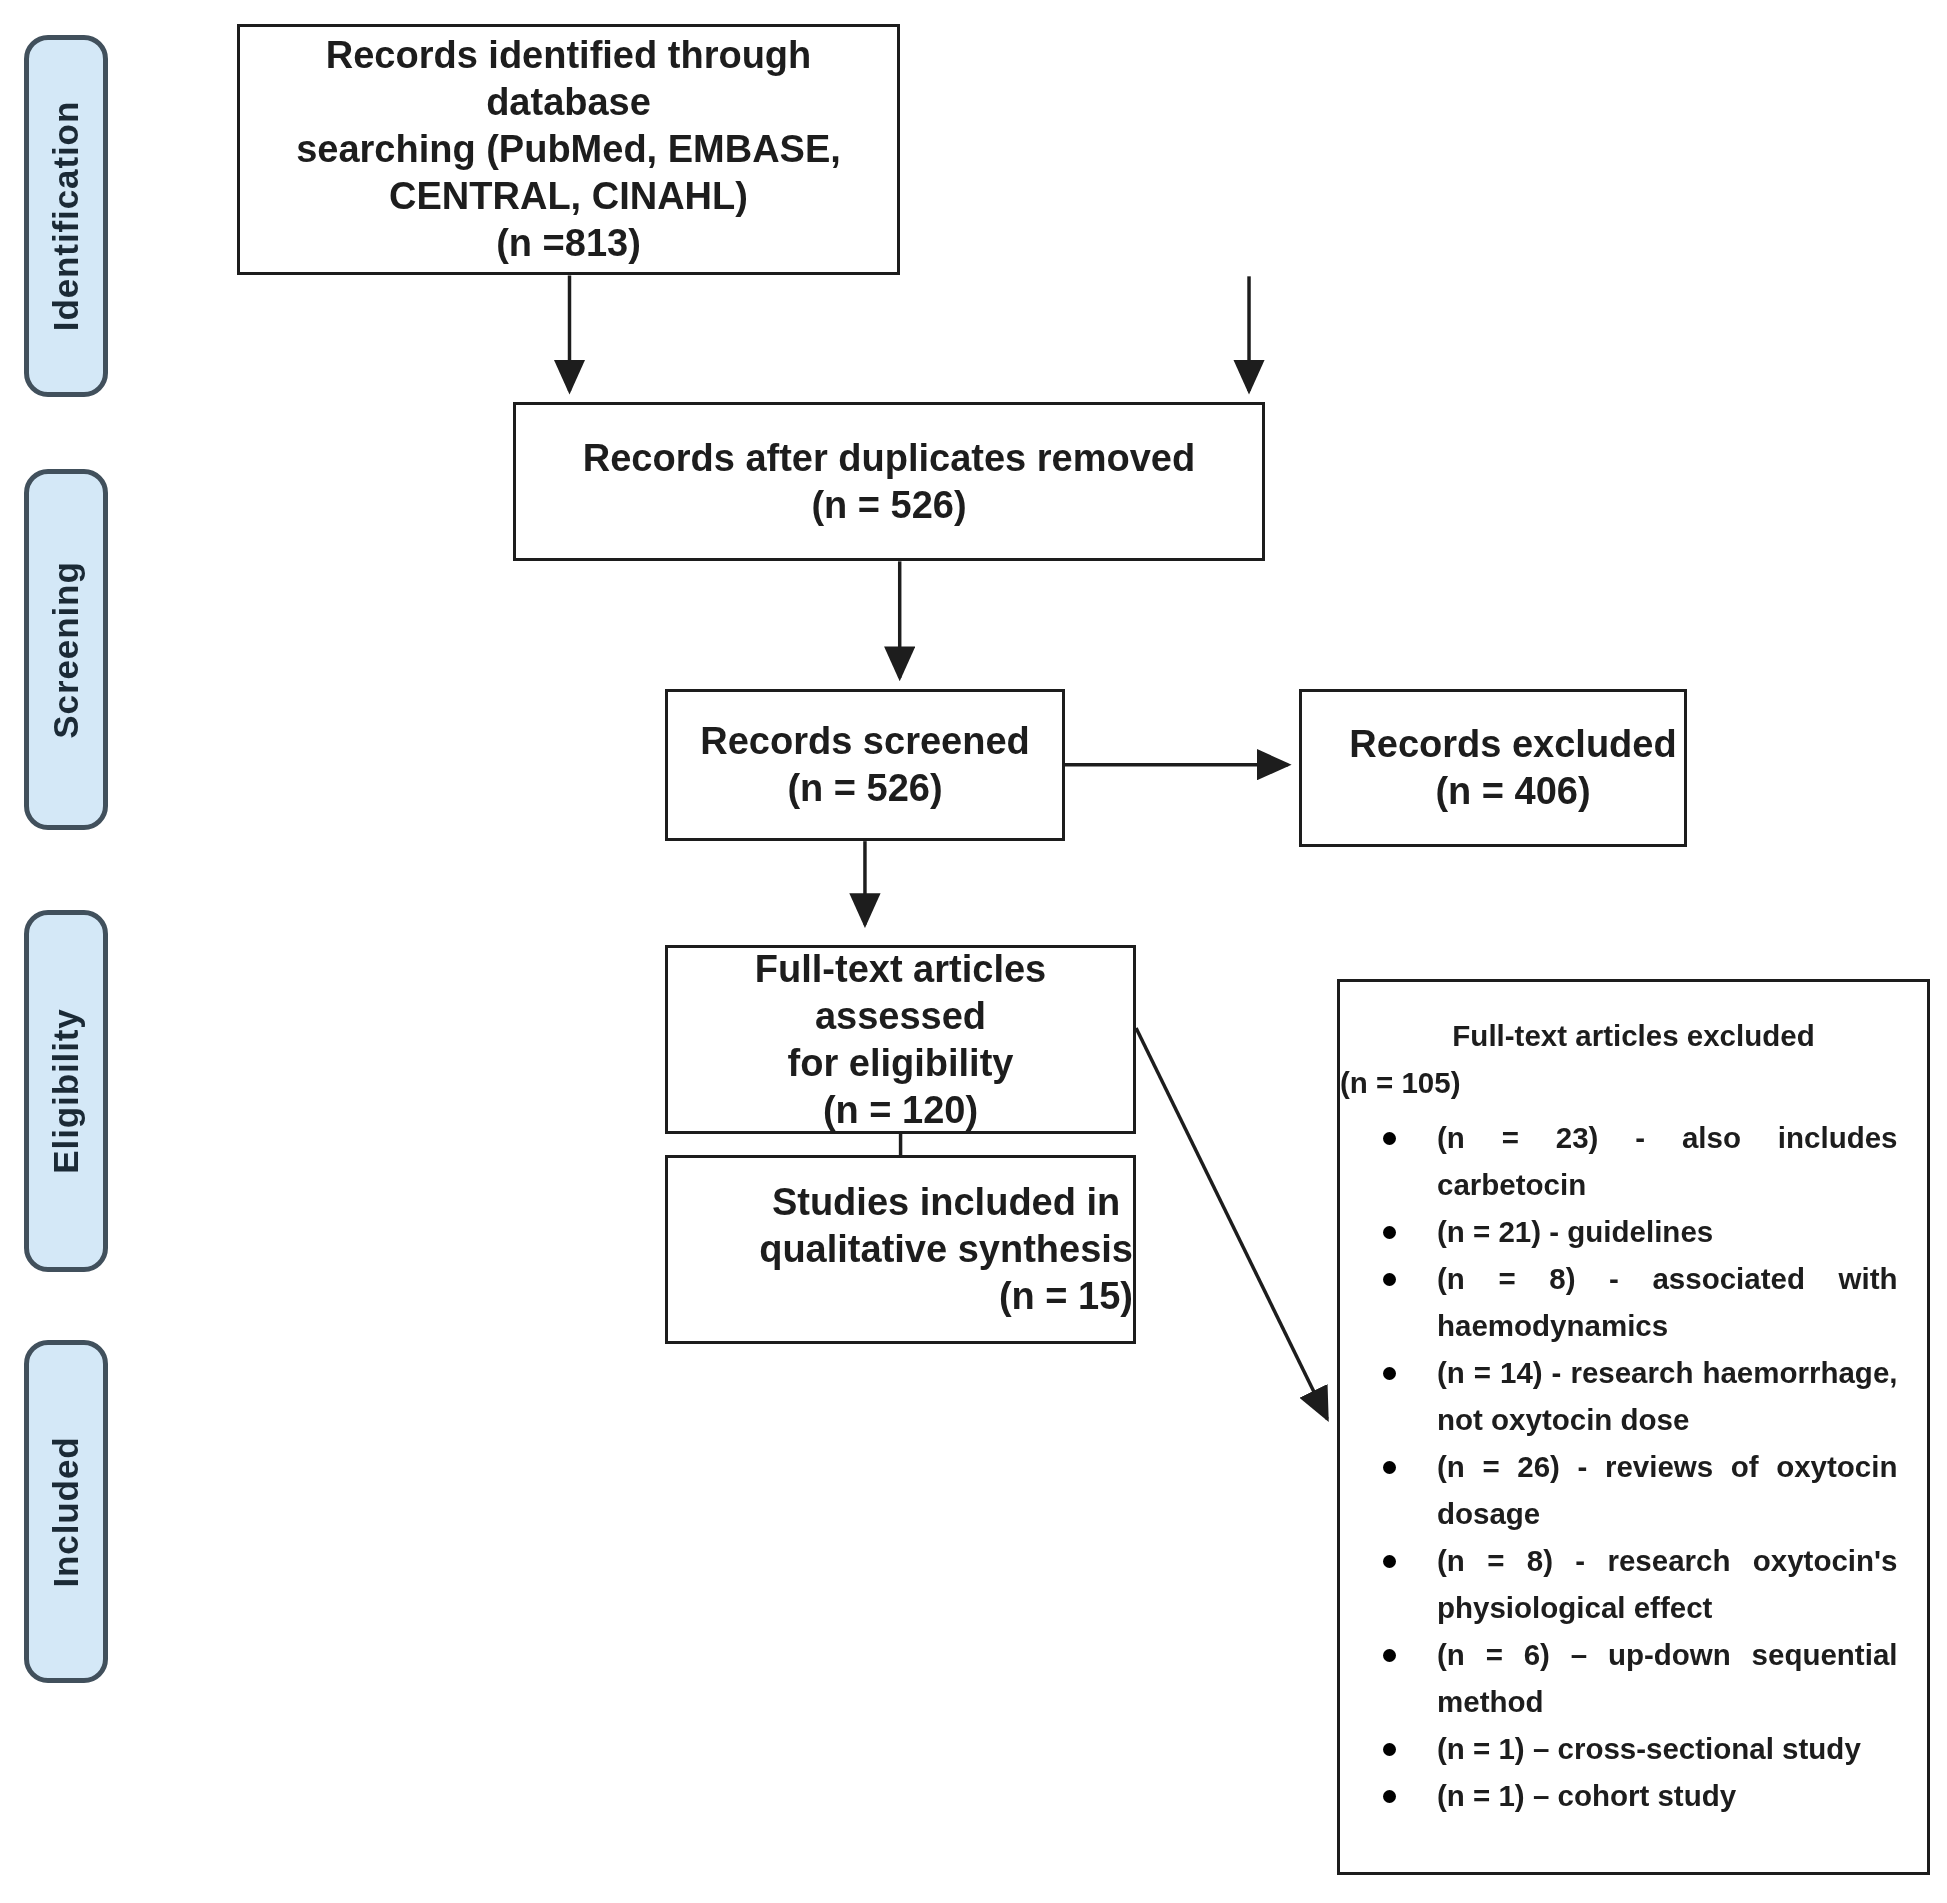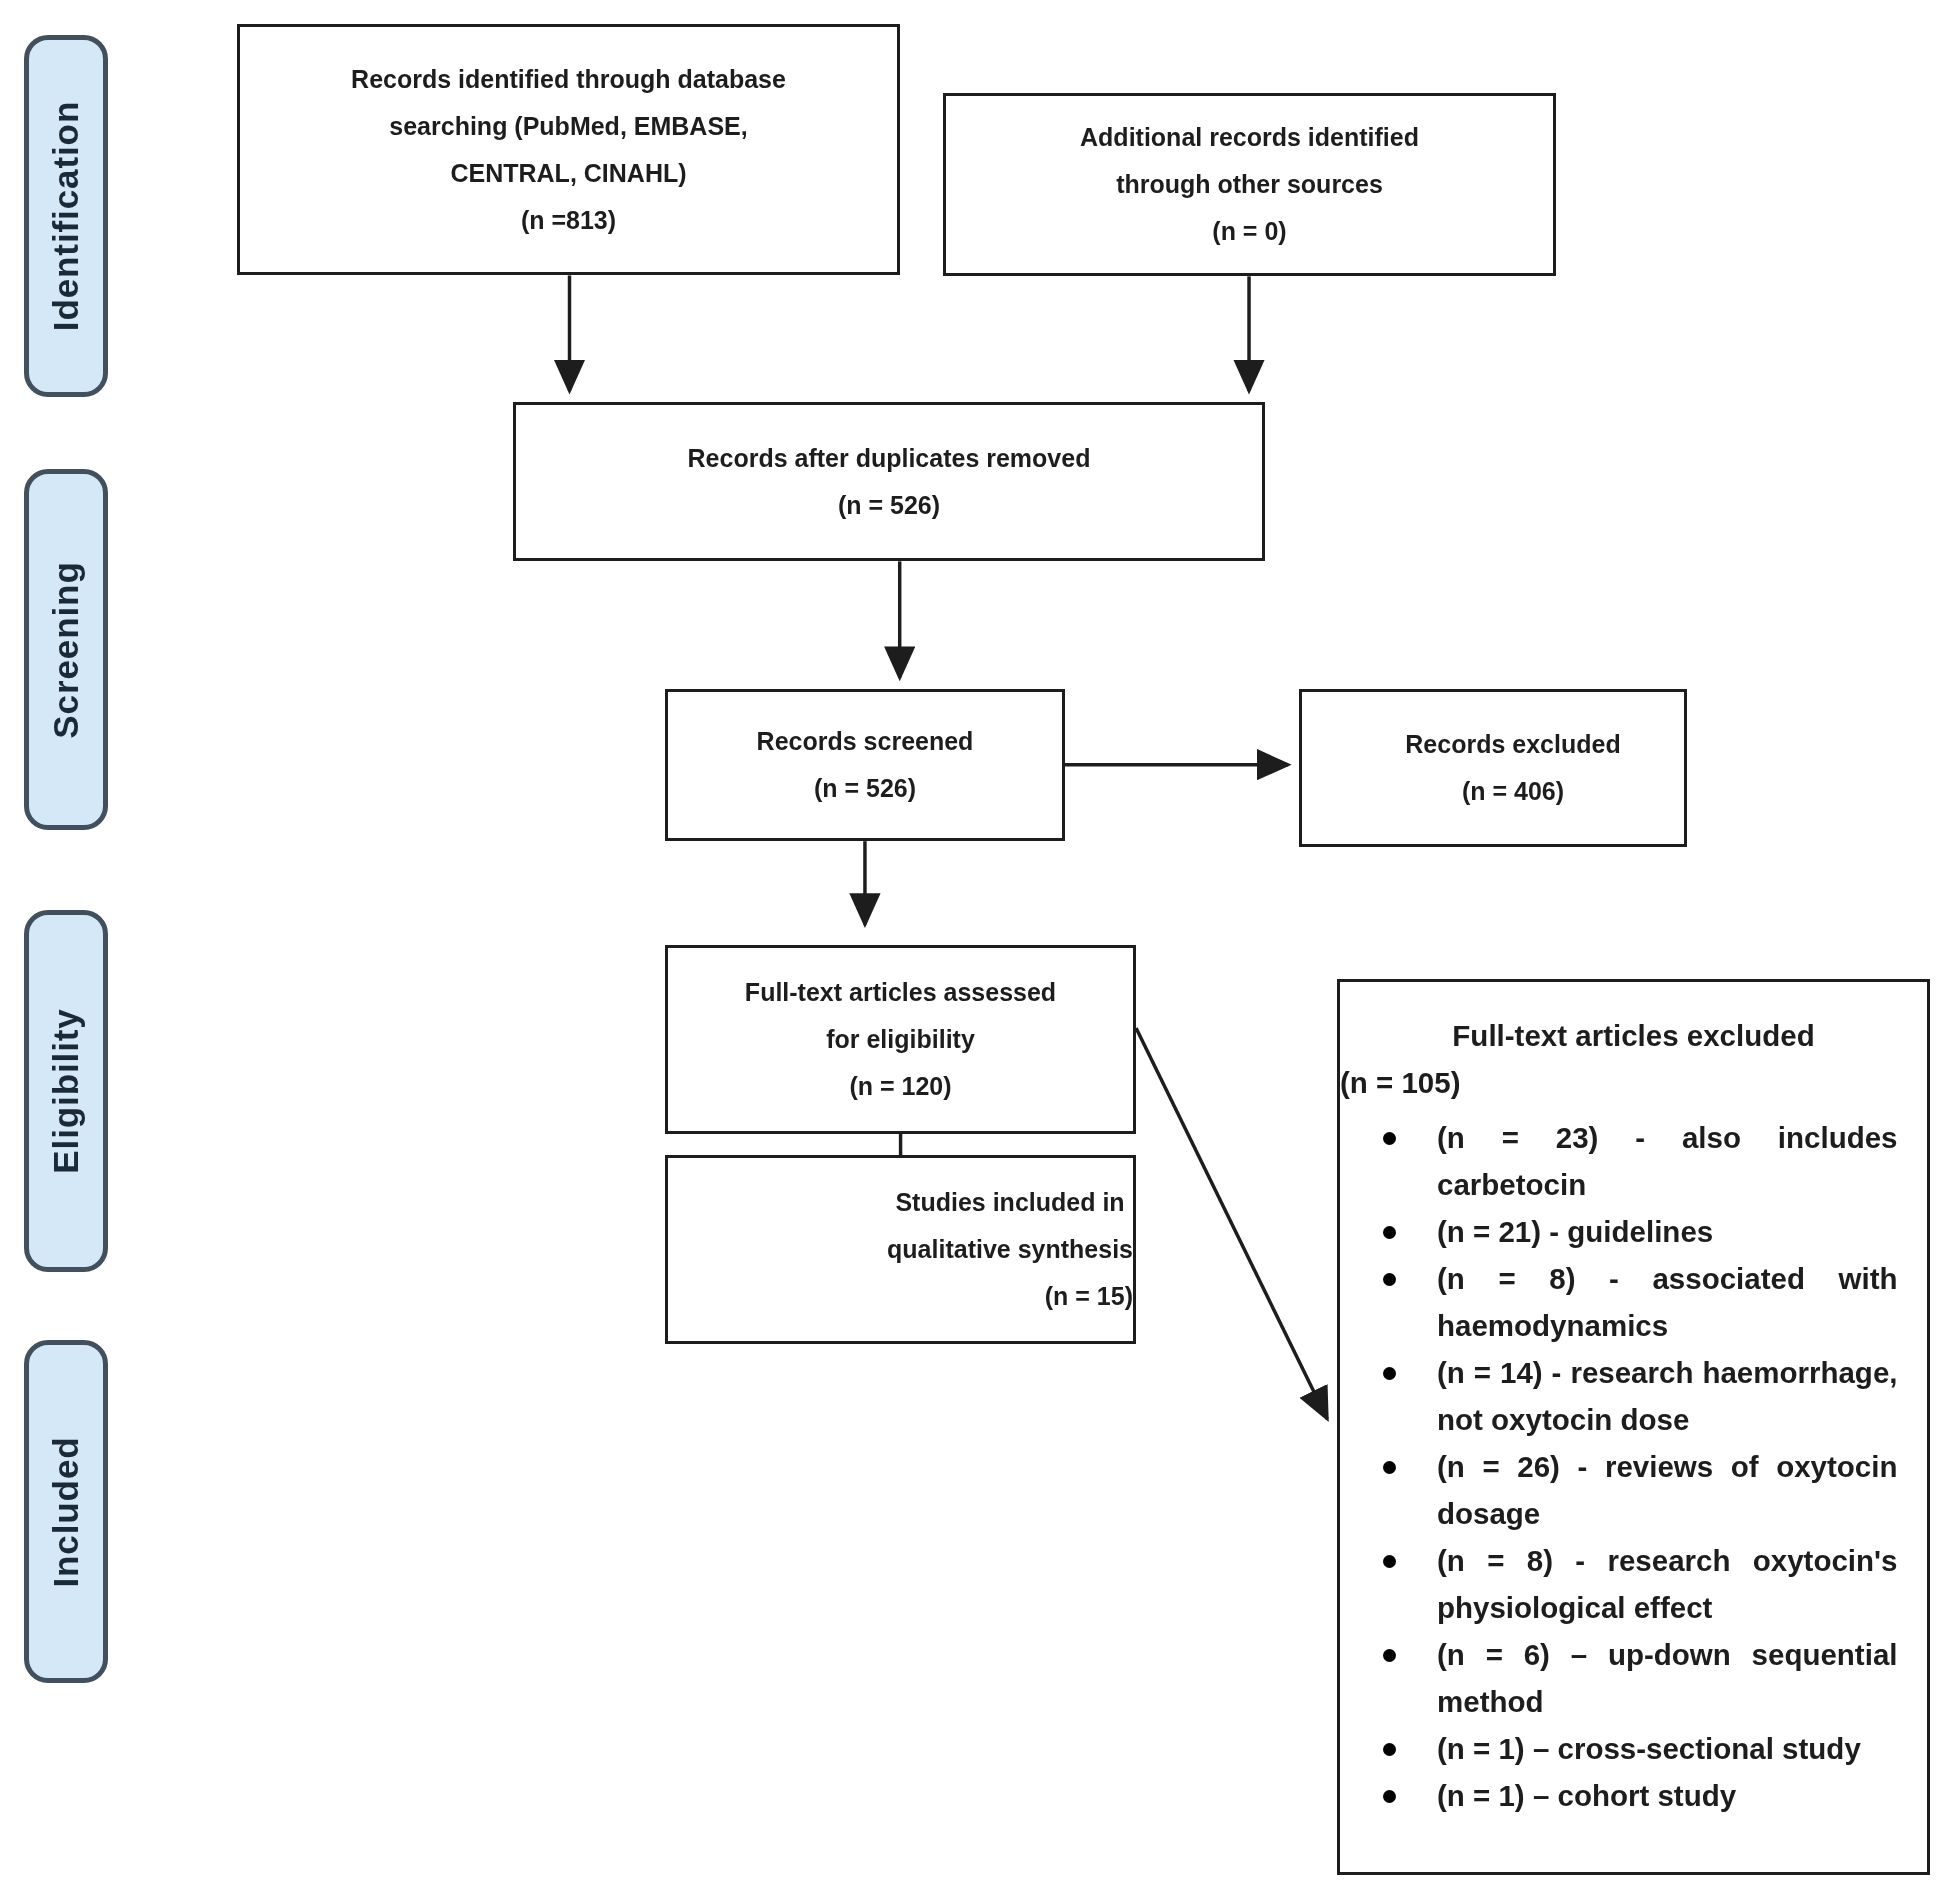--- a/index.html
+++ b/index.html
@@ -34,21 +34,21 @@
 
   
   .fbox {
     position:absolute;
     background:#ffffff;
     border:3.5px solid #1d1d1d;
     box-sizing:border-box;
     display:flex; flex-direction:column;
     align-items:center; justify-content:center;
     text-align:center;
-    font-size:25px; line-height:47px; font-weight:700;
+    font-size:38px; line-height:47px; font-weight:700;
   }
   .fbox .btxt  { white-space:pre-line; }
   .fbox .bcount{ white-space:pre-line; }
   #b1 { left:237px;  top:24px;   width:663px; height:251px; }
   #b2 { left:943px; top:93px;  width:613px; height:183px; }
   #b3 { left:513px;  top:402px;  width:752px; height:159px; }
   #b4 { left:665px;  top:689px;  width:400px; height:152px; }
   #b5 { left:1299px; top:689px;  width:388px; height:158px;padding-left:40px; }
   #b6 { left:665px;  top:936px; width:471px; height:189px;margin-top:9px; }
   #b7 { left:665px;  top:1155px; width:471px; height:189px;align-items:flex-end; }
@@ -117,25 +117,20 @@
     <span class="vtext">Included</span>
   </div>
 
   <div class="fbox" id="b1">
     <div class="btxt">Records identified through database
 searching (PubMed, EMBASE,
 CENTRAL, CINAHL)</div>
     <div class="bcount">(n =813)</div>
   </div>
 
-  <div class="fbox" id="b2">
-    <div class="btxt">Additional records identified
-through other sources</div>
-    <div class="bcount">(n = 0)</div>
-  </div>
 
   <div class="fbox" id="b3">
     <div class="btxt">Records after duplicates removed</div>
     <div class="bcount">(n = 526)</div>
   </div>
 
   <div class="fbox" id="b4">
     <div class="btxt">Records screened</div>
     <div class="bcount">(n = 526)</div>
   </div>

